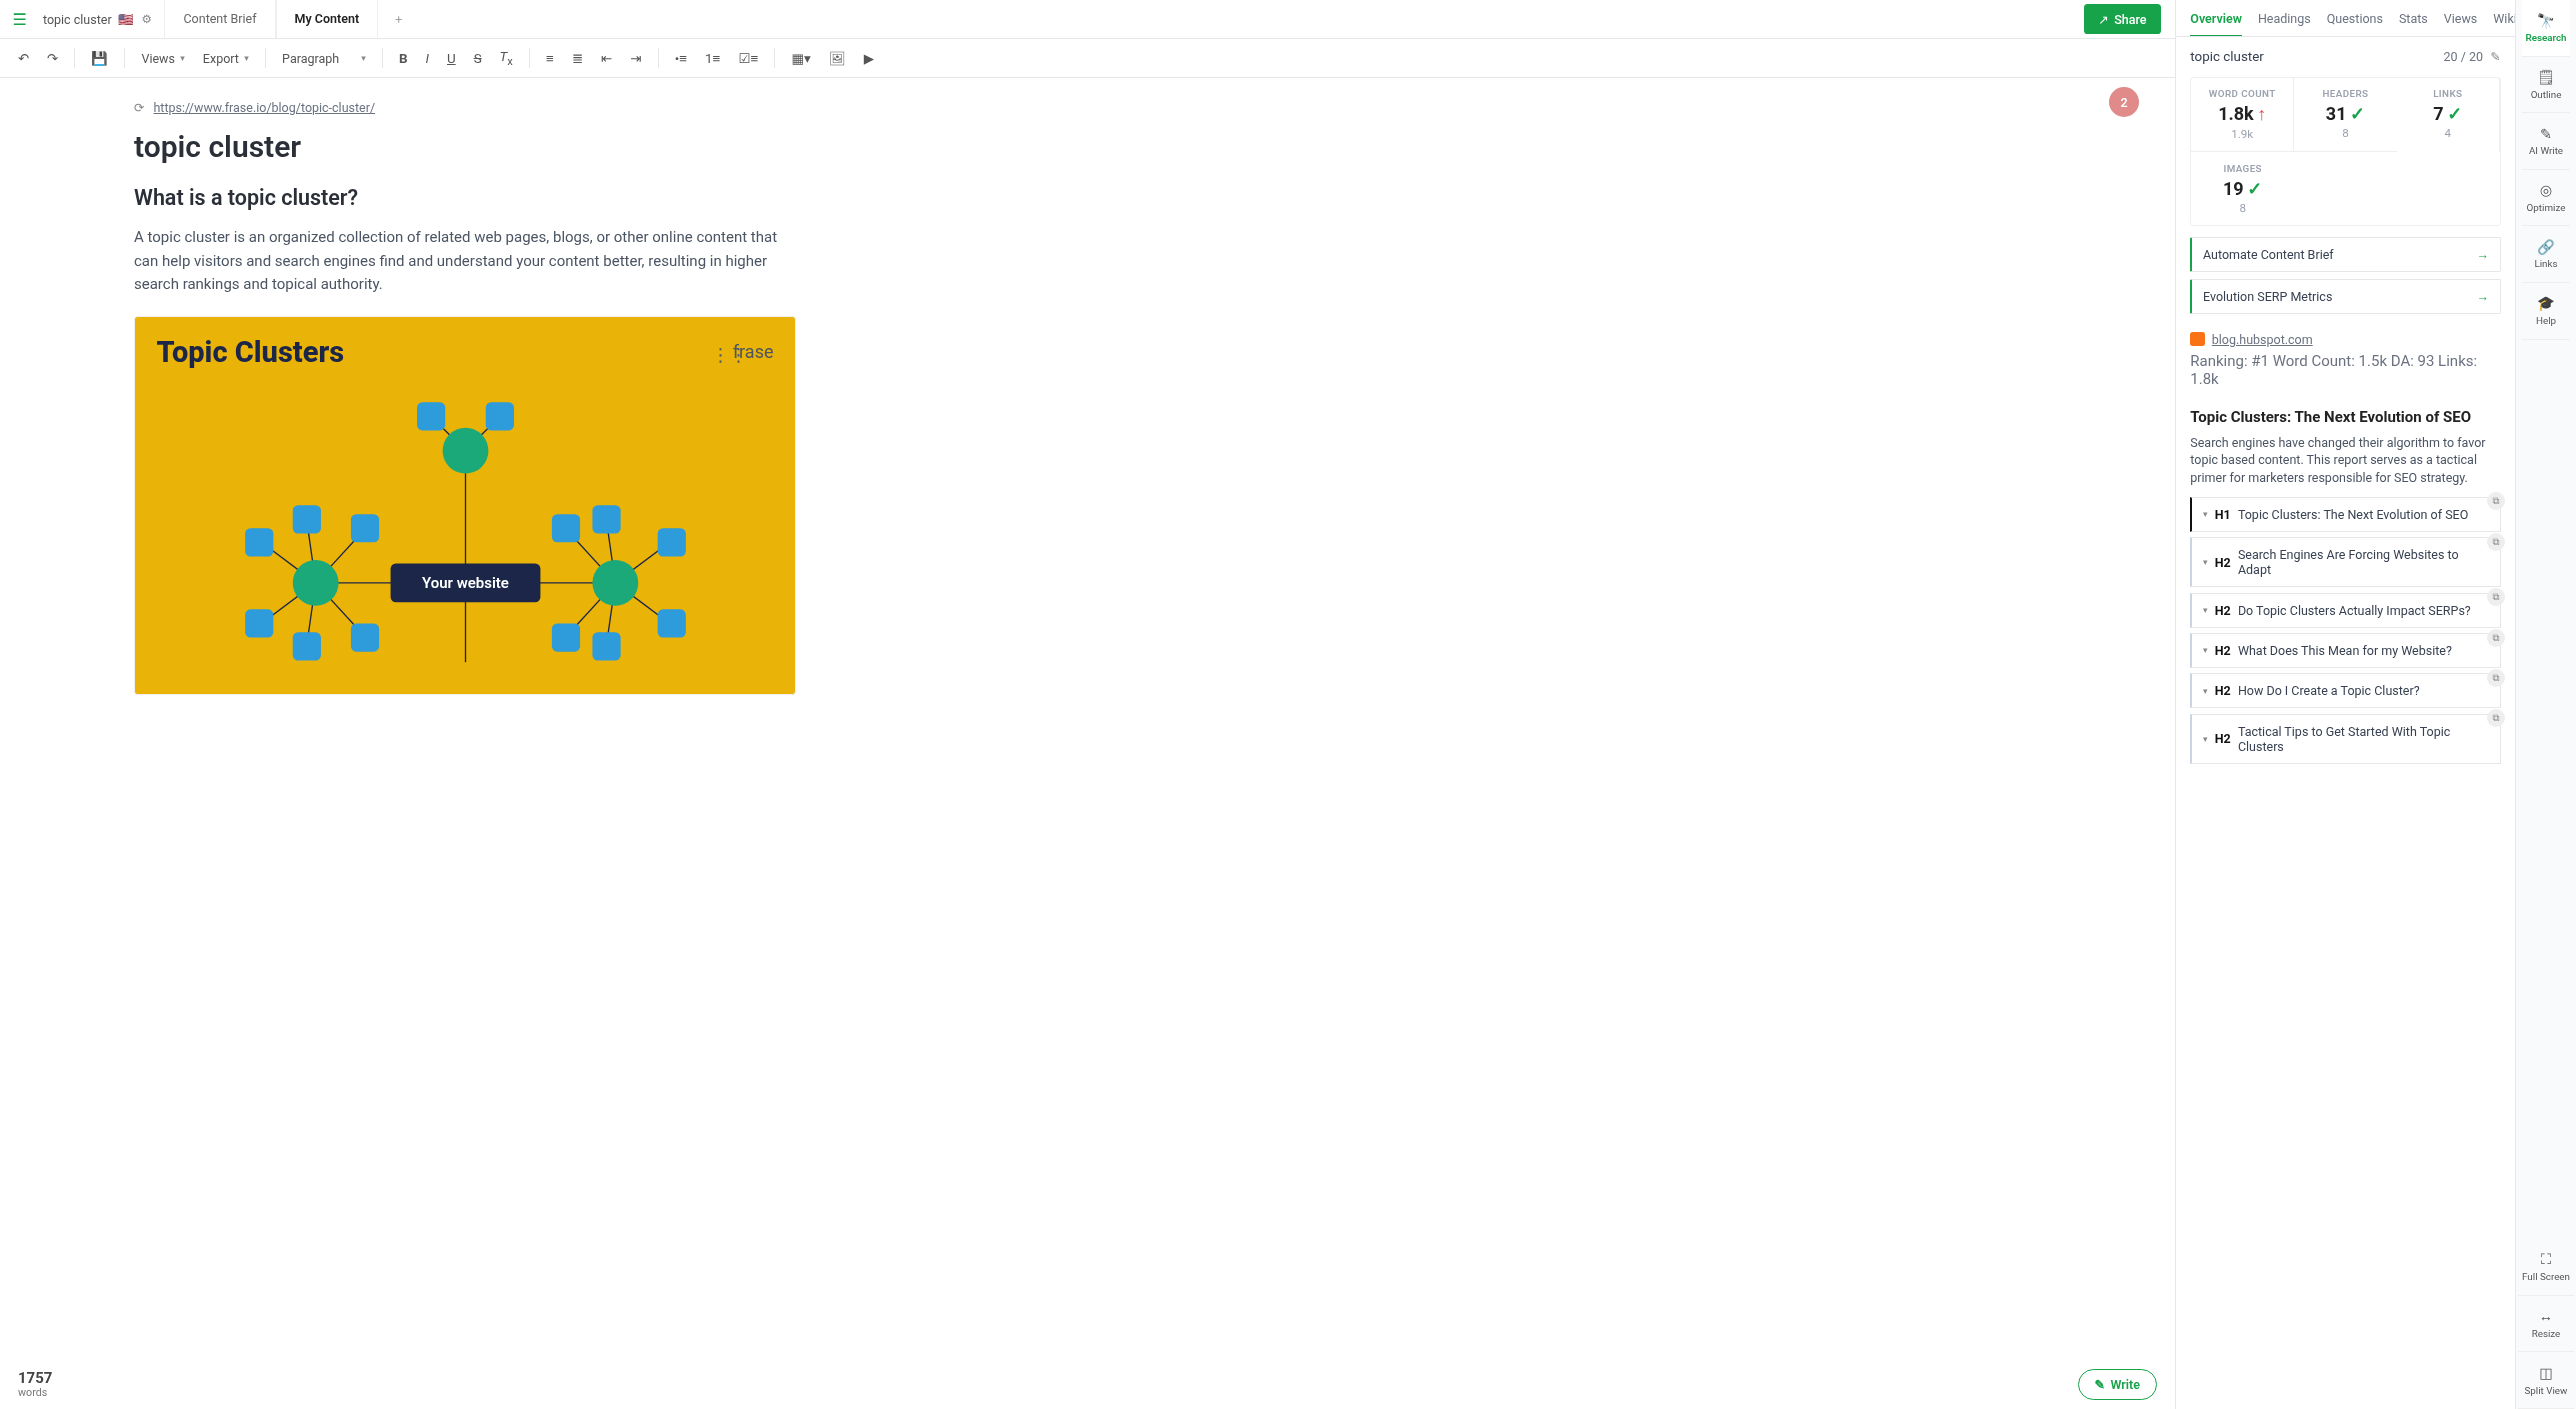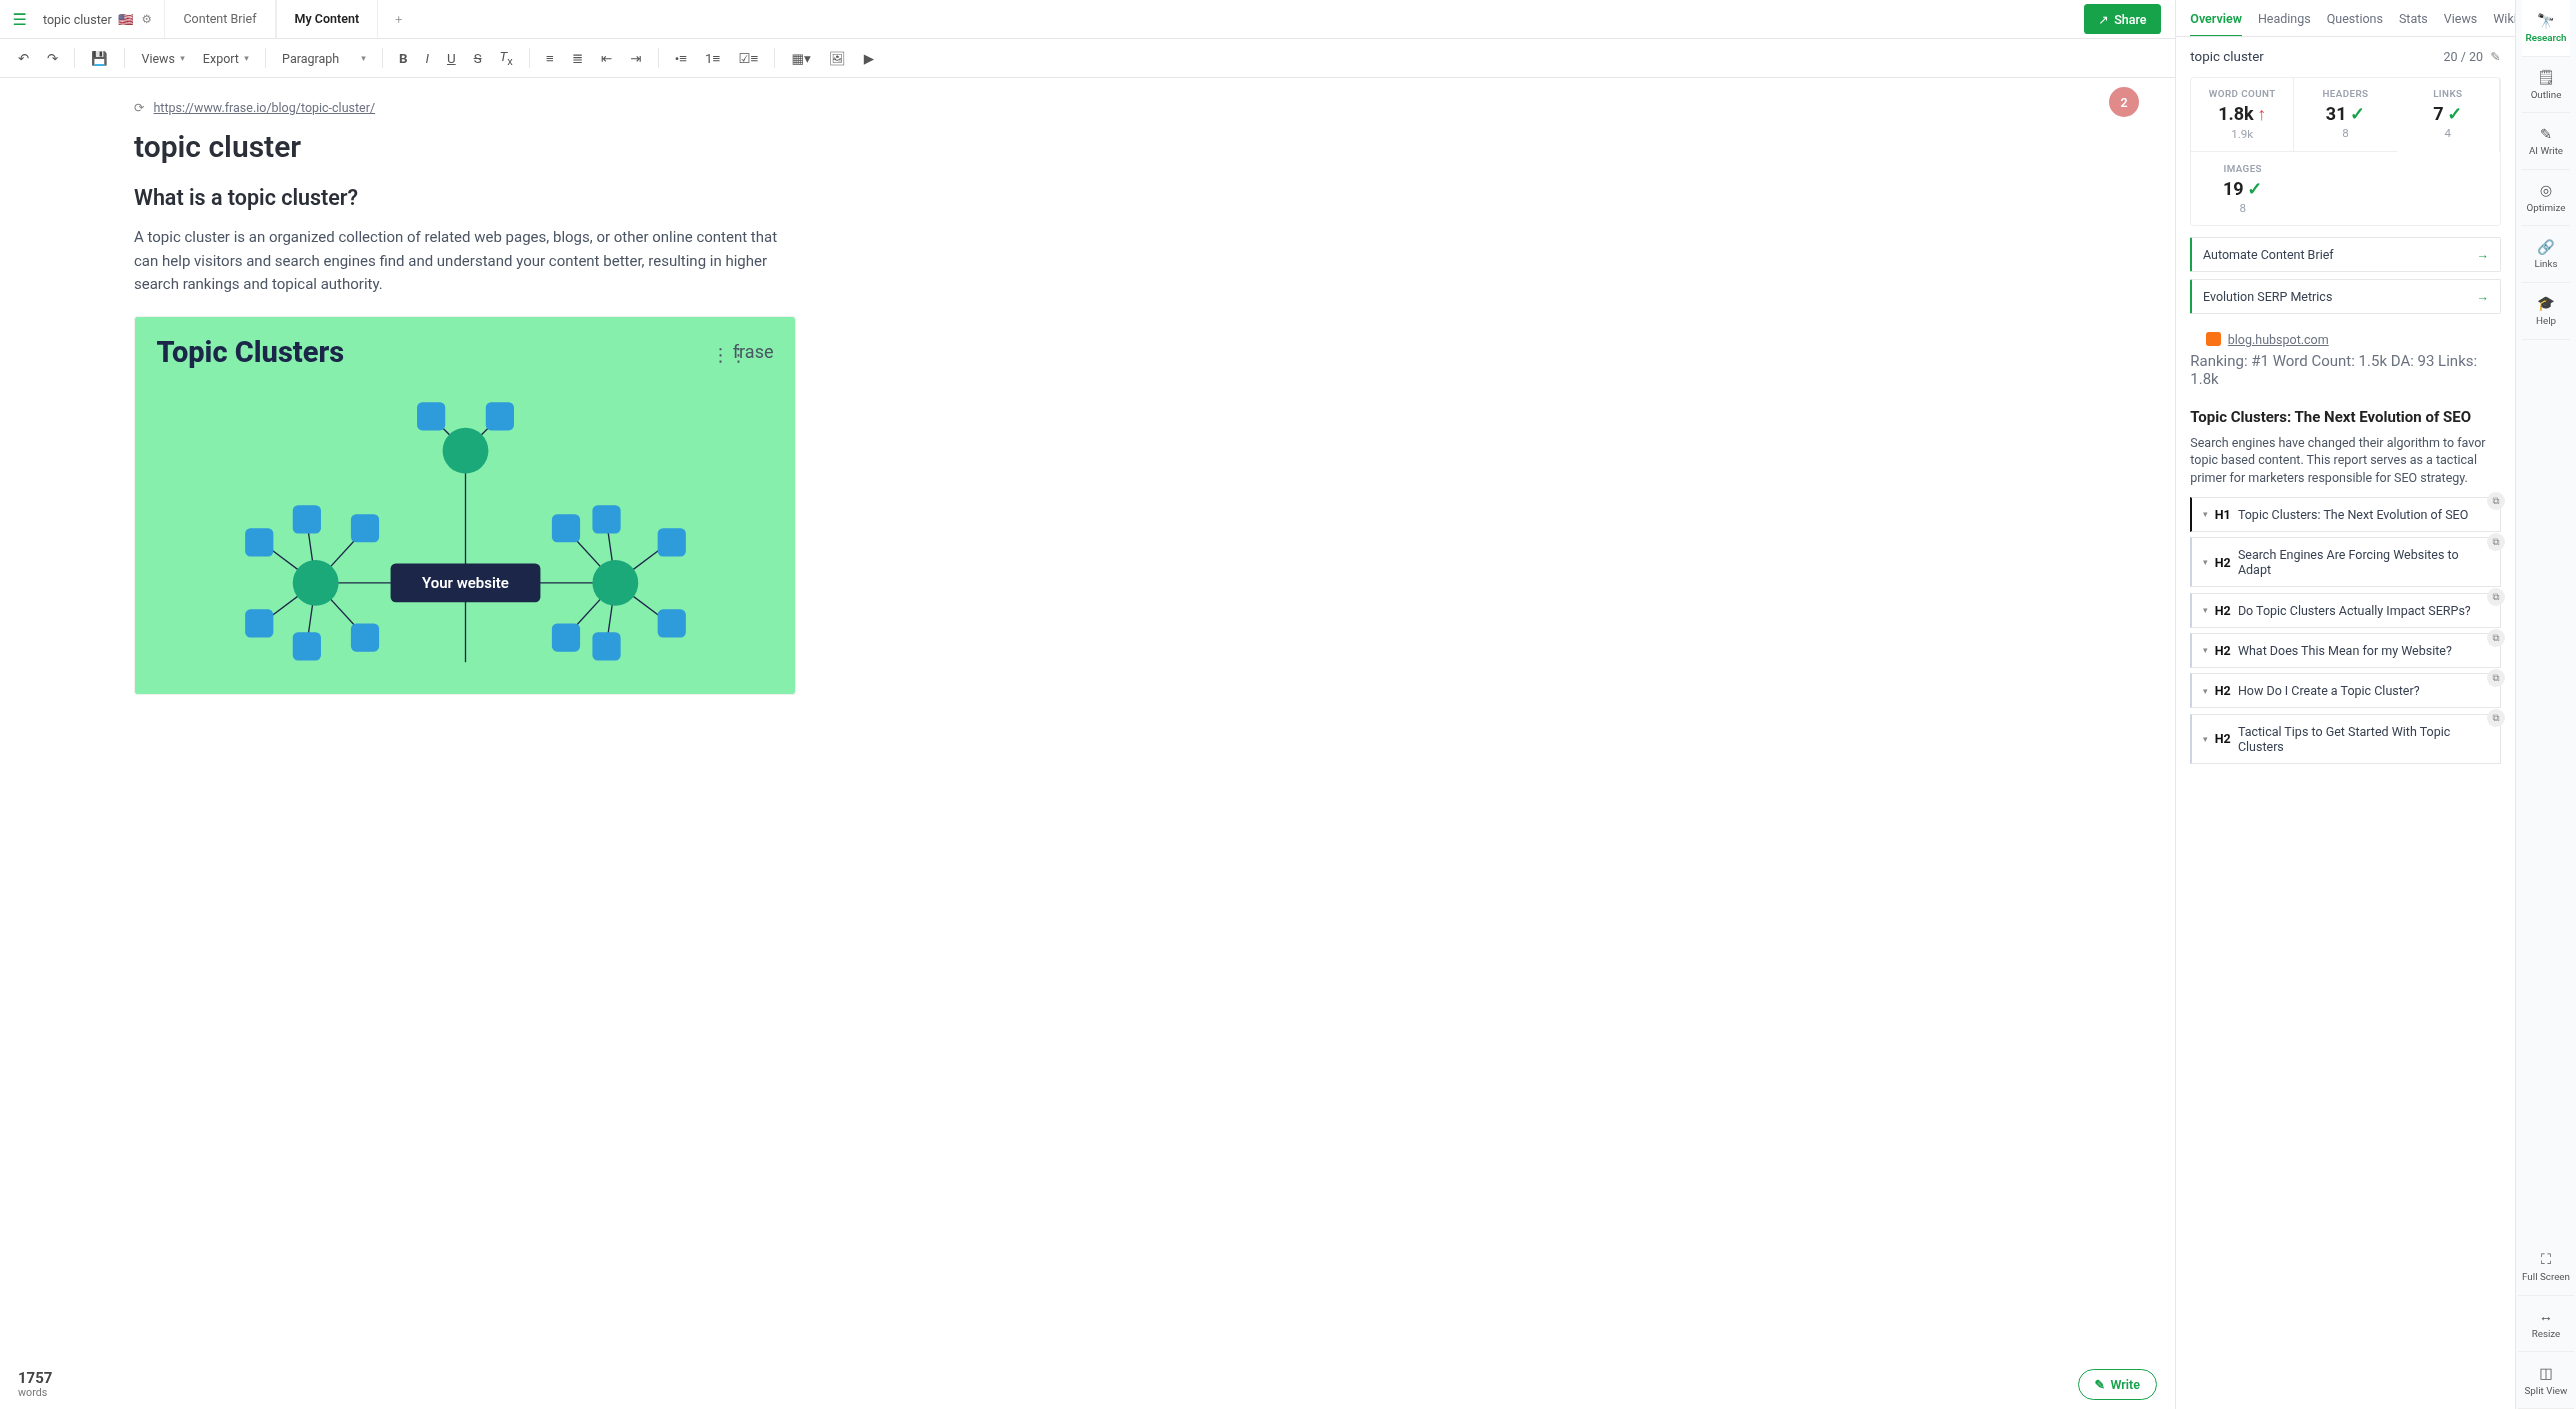--- a/index.html
+++ b/index.html
@@ -26,21 +26,21 @@
 .tb-wide { min-width:98px; justify-content:space-between; }
 
 .editor-wrap { flex:1; overflow-y:auto; position:relative; padding:21.5px 0 72px 0; }
 .editor { max-width:662px; margin:0 auto 0 134px; }
 .url-row { display:flex; align-items:center; gap:9px; color:#888; margin-bottom:14.3px; }
 .url-row a { color:#6b7280; text-decoration:underline; }
 .badge-circle { position:absolute; right:36px; top:9px; width:30px; height:30px; border-radius:50%; background:#e08a8a; color:#fff; display:flex; align-items:center; justify-content:center; font-weight:600; }
 h1.doc { font-size:30px; font-weight:600; margin-bottom:21.5px; color:#2a2f38; }
 .editor p { font-size:15px; color:#4b5563; line-height:1.55; margin-bottom:19.7px; }
 .editor h2 { font-size:21.5px; font-weight:600; margin-bottom:16px; color:#2a2f38; }
-.diagram { background:#86efac; border:0.9px solid #f0f0f0; border-radius:3.6px; padding:18px 21.5px 0 21.5px; margin-top:7.2px; }
+.diagram { background:#eab308; border:0.9px solid #f0f0f0; border-radius:3.6px; padding:18px 21.5px 0 21.5px; margin-top:7.2px; }
 .diagram-top { display:flex; justify-content:space-between; align-items:center; }
 .diagram-title { font-size:29px; font-weight:800; color:#1b2648; }
 .frase-logo { font-size:18px; color:#4b5563; display:flex; align-items:center; gap:5.4px; }
 .logo-mark { width:16px; height:16px; display:inline-block; }
 .cluster-svg { width:100%; height:322px; }
 
 .footer { position:absolute; bottom:0; left:0; right:0; display:flex; align-items:center; justify-content:space-between; padding:9px 18px; background:#fff; }
 .wordcount { color:#444; line-height:1.1; }
 .wordcount .num { font-weight:700; font-size:15px; }
 .wordcount .lbl { font-size:10.7px; color:#777; }
@@ -60,21 +60,21 @@
 .stat:nth-child(3),.stat:nth-child(4){ border-bottom:none; }
 .stat-lbl { font-size:9.8px; letter-spacing:0.4px; color:#9ca3af; font-weight:600; }
 .stat-val { font-size:18px; font-weight:700; color:#222; margin-top:3.6px; display:flex; justify-content:center; align-items:center; gap:3.6px; }
 .stat-sub { font-size:11.6px; color:#9ca3af; margin-top:1.8px; }
 .up { color:#ef4444; }
 .chk { color:#16a34a; }
 .rp-actions { padding:10.7px 14.3px; display:flex; flex-direction:column; gap:7.2px; }
 .rp-action { border:0.9px solid #e5e7eb; border-left:2.7px solid #16a34a; padding:9px 10.7px; display:flex; justify-content:space-between; align-items:center; cursor:pointer; color:#374151; border-radius:1.8px; }
 .arrow-r { color:#16a34a; }
 .rp-serp { padding:7.2px 14.3px 14.3px 14.3px; overflow-y:auto; }
-.serp-source { display:flex; align-items:flex-start; gap:7.2px; color:#6b7280; text-decoration:underline; margin-bottom:5.4px;margin-left:16px; }
+.serp-source { display:flex; align-items:flex-start; gap:7.2px; color:#6b7280; text-decoration:underline; margin-bottom:5.4px; }
 .src-ico { width:14.3px; height:14.3px; background:#f97316; border-radius:2.7px; display:inline-block; }
 .serp-meta { color:#6b7280; font-size:15px; margin-bottom:20px; }
 .serp-title { font-size:15px; font-weight:700; color:#222; margin-bottom:7.2px; }
 .serp-desc { color:#4b5563; font-size:12.5px; line-height:1.4; margin-bottom:10.7px; }
 .h-item { border:0.9px solid #e5e7eb; border-left:2.7px solid #cbd5e1; padding:9px 10.7px; margin-bottom:5.4px; display:flex; align-items:center; gap:7.2px; position:relative; cursor:pointer; font-size:12.5px; color:#374151; }
 .h-item.h1 { border-left-color:#111; }
 .h-chev { font-size:9px; color:#888; }
 .h-tag { font-weight:700; color:#111; }
 .copy-badge { position:absolute; right:-5.4px; top:-5.4px; width:18px; height:18px; border-radius:50%; background:#eee; color:#888; font-size:9.8px; display:flex; align-items:center; justify-content:center; }
 

